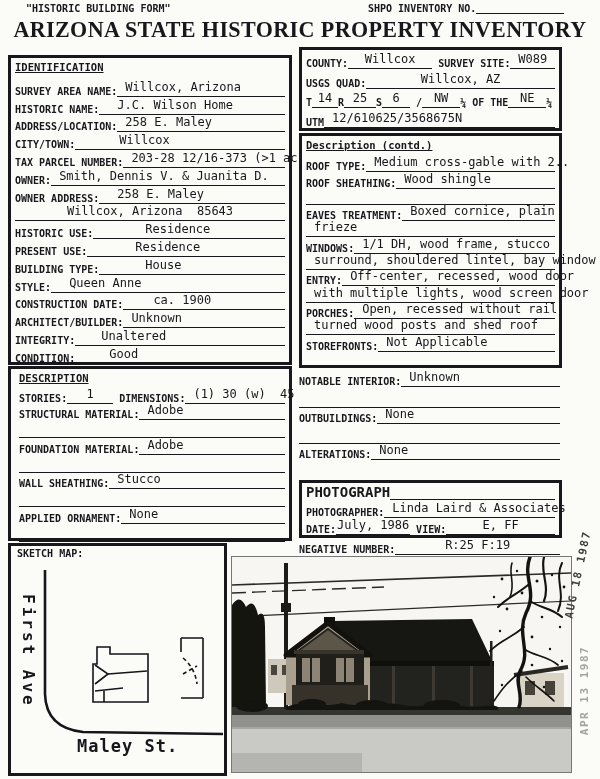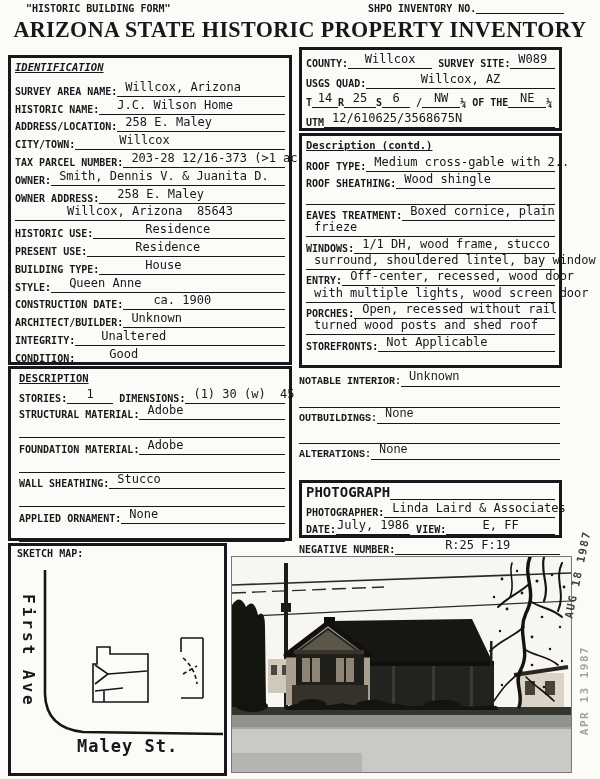--- a/index.html
+++ b/index.html
@@ -19,35 +19,35 @@
   
   .form-label{left:26px;top:3px;font-size:10px;font-weight:bold;}
   .shpo{left:368px;top:3px;width:196px;display:flex;align-items:flex-end;}
   .shpo .lbl{font-size:10px;}
   .title{left:0;top:17px;width:600px;text-align:center;
          font-family:"Liberation Serif",serif;font-weight:bold;font-size:22.5px;
          letter-spacing:.4px;transform:scaleX(.98);}
   
   .id-box{left:8px;top:55px;width:284px;height:310px;}
   .id-box .row{height:17.8px;}
-  .id-box .sect{height:18px;font-style:italic;}
+  .id-box .sect{height:18px;}
   
   .county-box{left:299px;top:47px;width:263px;height:84px;}
   .county-box .row{height:19.4px;}
   
   .d2-box{left:299px;top:133px;width:263px;height:235px;}
   .d2-box .row{height:16.3px;justify-content:flex-end;}
   .d2-box .sect{height:17px;}
   
   .desc-box{left:8px;top:366px;width:284px;height:175px;padding-left:8px;}
   .desc-box .sect{height:15px;}
   .rA{height:16.5px;} .rB{height:18px;}
   
   .rfields{left:299px;top:371px;width:261px;}
-  .rfields .fr{height:16px;font-family:Liberation Mono, monospace;} .rfields .bl{height:20.5px;}
+  .rfields .fr{height:16px;} .rfields .bl{height:20.5px;}
   
   .ph-box{left:299px;top:480px;width:263px;height:58px;}
   .ph-box .row{height:17.3px;}
   .neg-row{left:299px;top:539px;width:261px;height:16px;display:flex;align-items:flex-end;}
   
   .sk-box{left:8px;top:543px;width:219px;height:233px;padding:0;}
   .sk-title{position:absolute;left:6px;top:2px;font-size:10px;font-weight:bold;}
   .first-ave{position:absolute;left:8px;top:48px;writing-mode:vertical-rl;
              font-size:16px;font-weight:bold;letter-spacing:3px;}
   .maley{position:absolute;left:66px;top:190px;font-size:17px;font-weight:bold;letter-spacing:1px;}

